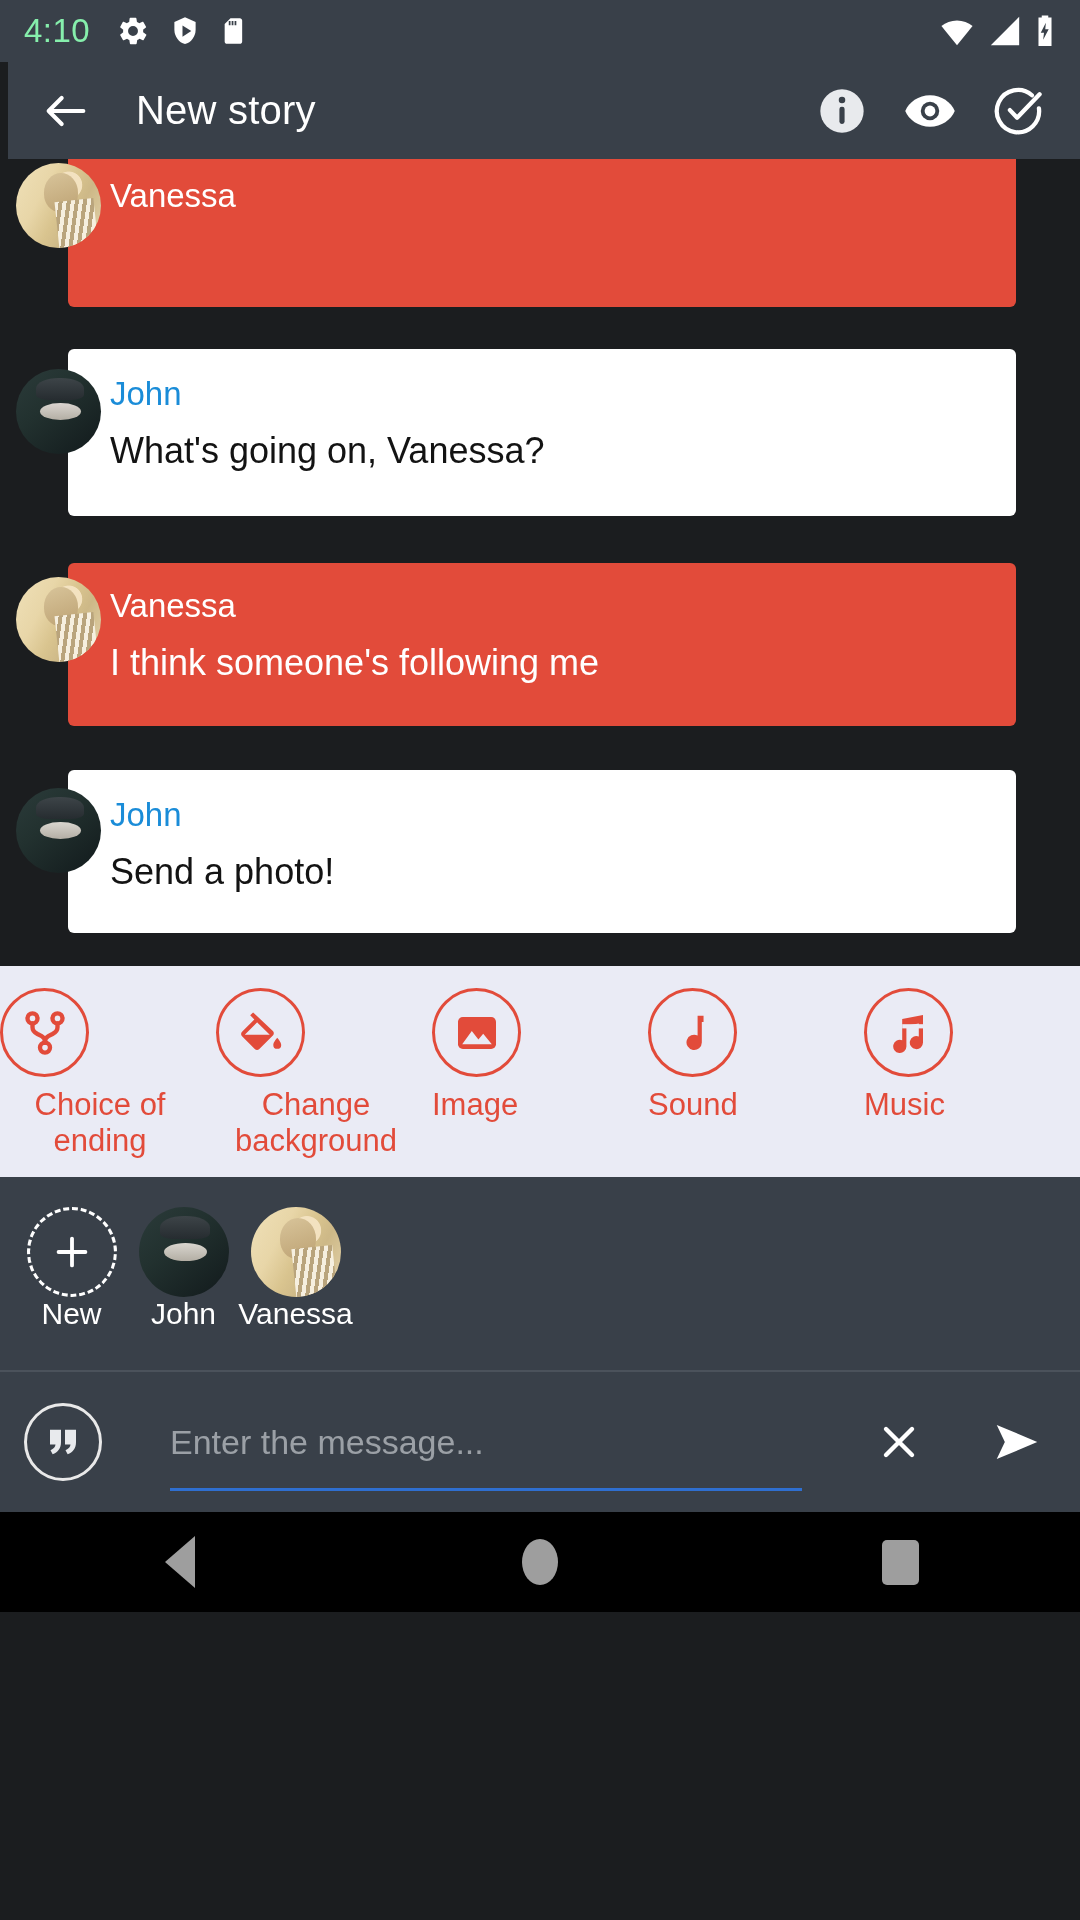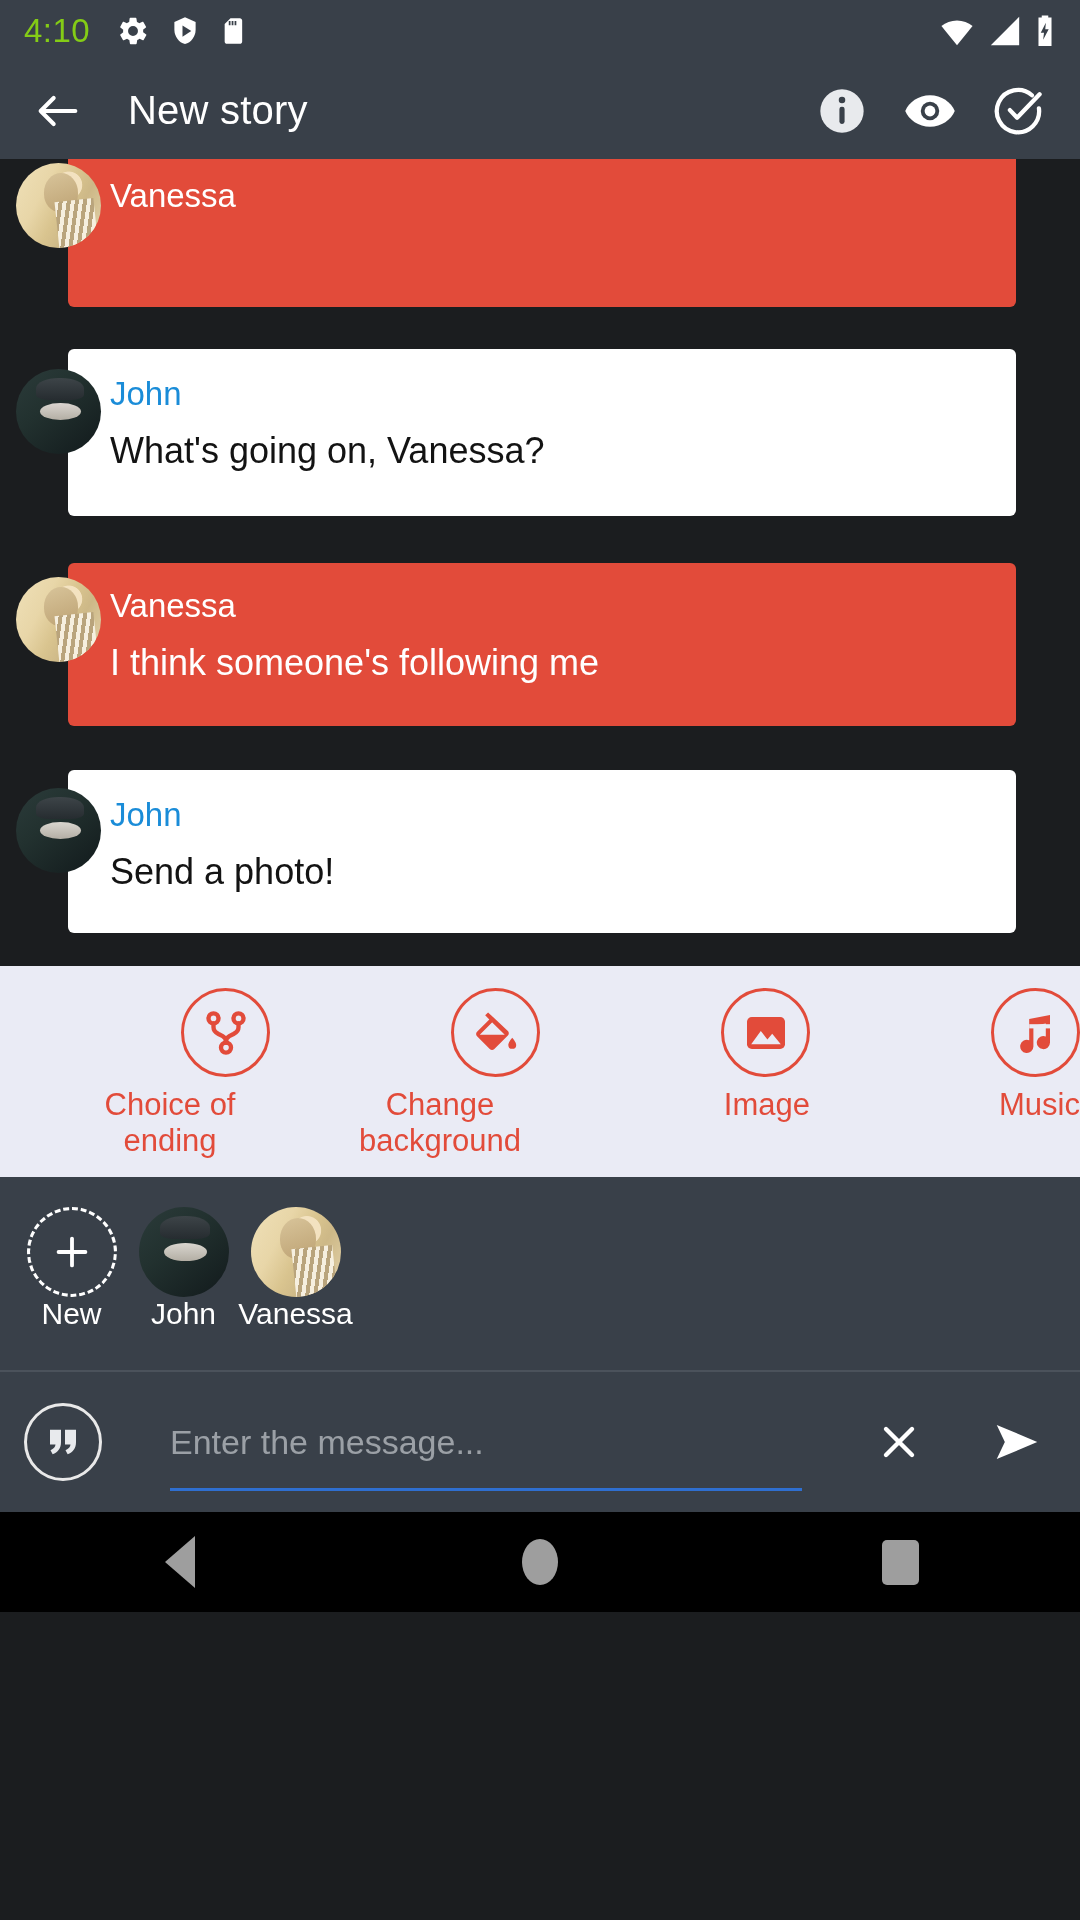--- a/index.html
+++ b/index.html
@@ -8,32 +8,33 @@
     background:#1b1d1f;
     font-family:"Liberation Sans", sans-serif;
     overflow:hidden;
     position:relative;
   }
 
   
   #status-bar {
     height:62px; background:#394049;
     display:flex; align-items:center; padding:0 24px;
-    color:#84cc16;
+    color:#86efac;
   }
   #status-clock { font-size:33px; letter-spacing:.5px; }
   .status-left-icons { display:flex; align-items:center; gap:20px; margin-left:26px; }
   .status-right-icons { margin-left:auto; display:flex; align-items:center; gap:11px; }
   .sicon { display:block; }
 
   
   #app-bar {
     height:97px; background:#394049;
     display:flex; align-items:center; padding:0 26px;
     color:#fff;
+    margin-left:8px;
   }
   #back-button { width:64px; height:64px; display:flex; align-items:center; justify-content:center; }
   #app-title { font-size:40px; font-weight:400; margin-left:38px; letter-spacing:.2px; }
   .appbar-actions { margin-left:auto; display:flex; align-items:center; gap:32px; padding-right:8px; }
   .appbar-actions > div { width:56px; height:56px; display:flex; align-items:center; justify-content:center; }
 
   
   #chat-area {
     background:#1b1d1f;
     height:807px;
@@ -101,21 +102,21 @@
 
   
   #action-toolbar {
     background:#eaebf5;
     height:211px;
     display:flex; align-items:flex-start;
     padding-top:22px;
   }
   .action-item {
     flex:1;
-    display:flex; flex-direction:column; align-items:flex-end;
+    display:flex; flex-direction:column; align-items:flex-start;
     gap:10px;
   }
   .action-circle {
     width:89px; height:89px; border-radius:50%;
     border:3px solid #e24b3a;
     display:flex; align-items:center; justify-content:center;
   }
   .action-label {
     color:#e24b3a; font-size:31px; line-height:1.16;
     text-align:center; max-width:200px;
@@ -311,20 +312,28 @@
   <div class="action-item">
     <div class="action-circle">
       <svg width="48" height="48" viewBox="0 0 24 24" fill="#e24b3a">
         <rect x="2.5" y="4" width="19" height="16" rx="2.4"></rect>
         <path d="M4.6 17.6 9.4 11l3.3 4.2 2.4-2.8 4.3 5.2z" fill="#eaebf5"></path>
       </svg>
     </div>
     <div class="action-label">Image</div>
   </div>
 
+  <div class="action-item">
+    <div class="action-circle">
+      <svg width="46" height="46" viewBox="0 0 24 24" fill="#e24b3a">
+        <path d="M17.5 3h-3.1v10.3a4 4 0 1 0 2.2 3.6V6.2h.9V3z"></path>
+      </svg>
+    </div>
+    <div class="action-label">Sound</div>
+  </div>
 
   <div class="action-item">
     <div class="action-circle">
       <svg width="48" height="48" viewBox="0 0 24 24" fill="#e24b3a">
         <path d="M19 3 8.6 5v10.6a3.3 3.3 0 1 0 2.1 3V8.4l6.2-1.2v6.5a3.3 3.3 0 1 0 2.1 3V3z"></path>
         <rect x="8.6" y="7.6" width="10.8" height="2.1" fill="#eaebf5"></rect>
       </svg>
     </div>
     <div class="action-label">Music</div>
   </div>

